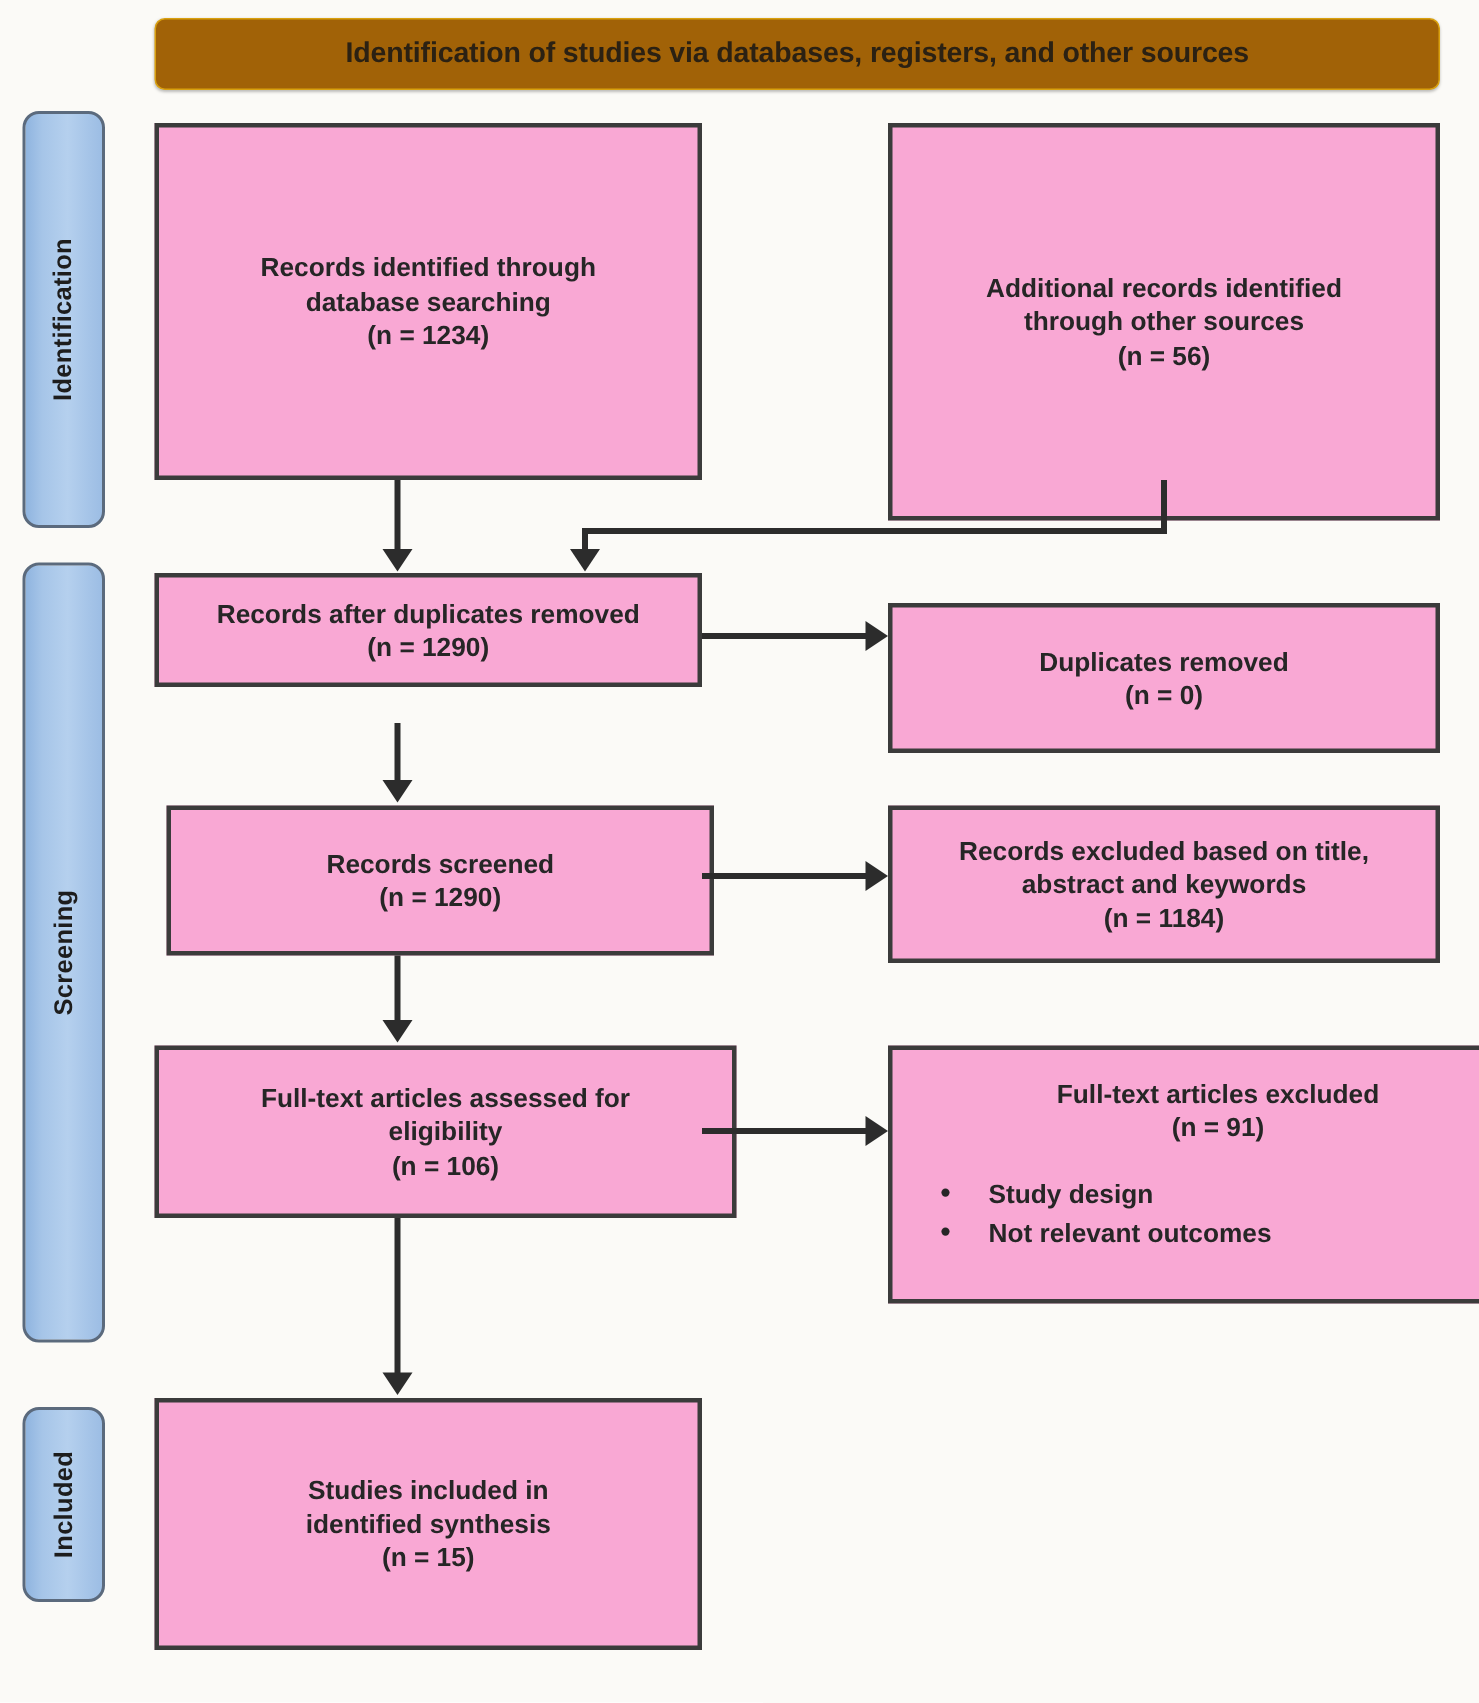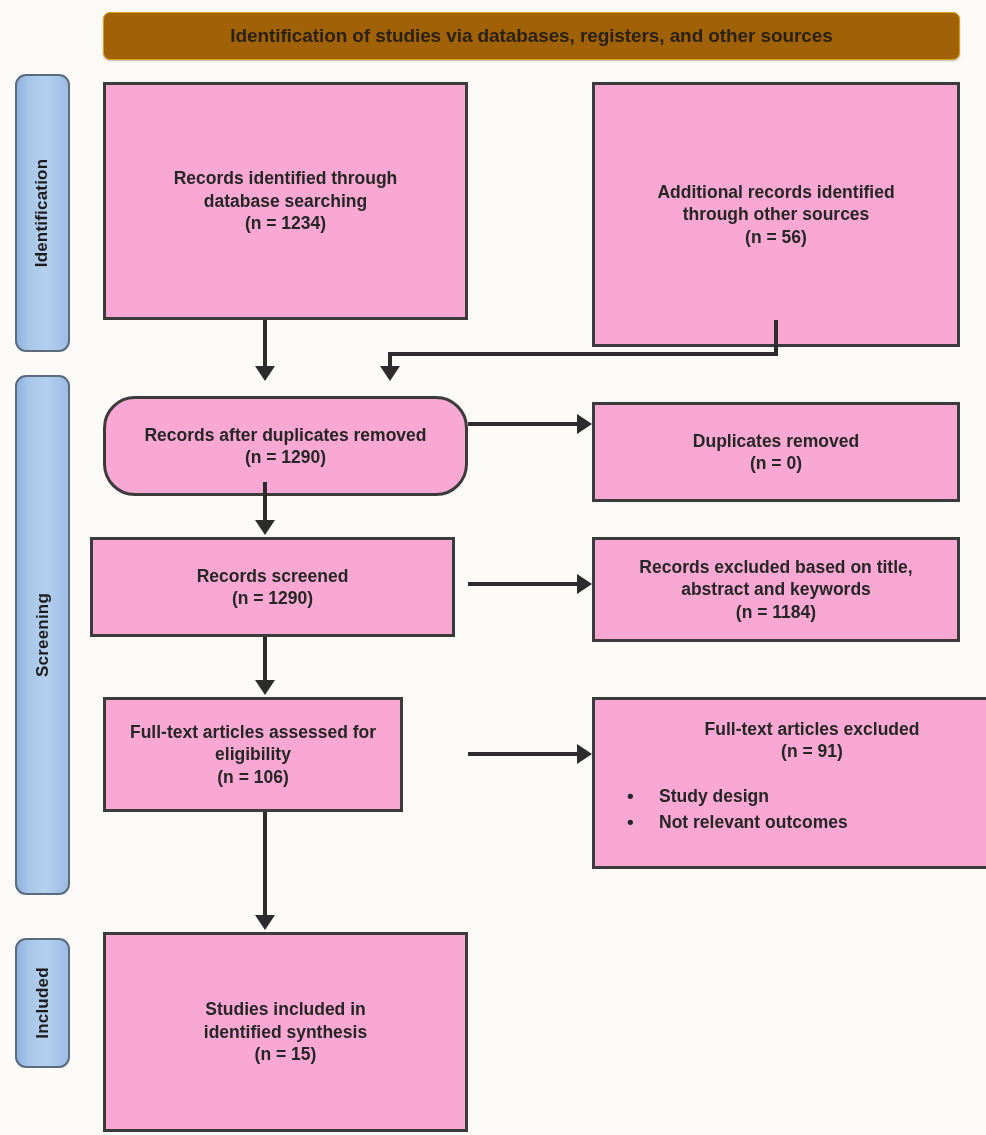--- a/index.html
+++ b/index.html
@@ -111,27 +111,27 @@
     content: "\2022";
     position: absolute;
     left: 4px;
     top: -1px;
     font-size: 19px;
   }
 
   
   #box-db-search   { left: 103px; top: 82px;  width: 365px; height: 238px; }
   #box-other-src   { left: 592px; top: 82px;  width: 368px; height: 265px; }
-  #box-after-dup   { left: 103px; top: 396px; width: 365px; height: 100px; border-radius: 32px; }
+  #box-after-dup   { left: 103px; top: 382px; width: 365px; height: 76px; }
   #box-dup-removed { left: 592px; top: 402px; width: 368px; height: 100px; }
-  #box-screened    { left: 90px; top: 537px; width: 365px; height: 100px; }
+  #box-screened    { left: 111px; top: 537px; width: 365px; height: 100px; }
   #box-rec-excl    { left: 592px; top: 537px; width: 368px; height: 105px; }
-  #box-fulltext    { left: 103px; top: 697px; width: 300px; height: 115px; }
+  #box-fulltext    { left: 103px; top: 697px; width: 388px; height: 115px; }
   #box-ft-excl     { left: 592px; top: 697px; width: 440px; height: 172px; }
-  #box-included    { left: 103px; top: 932px; width: 365px; height: 200px; }
+  #box-included    { left: 103px; top: 932px; width: 365px; height: 168px; }
 
   
   .vline {
     position: absolute;
     width: 4px;
     background: #2c2c2c;
   }
   .hline {
     position: absolute;
     height: 4px;

